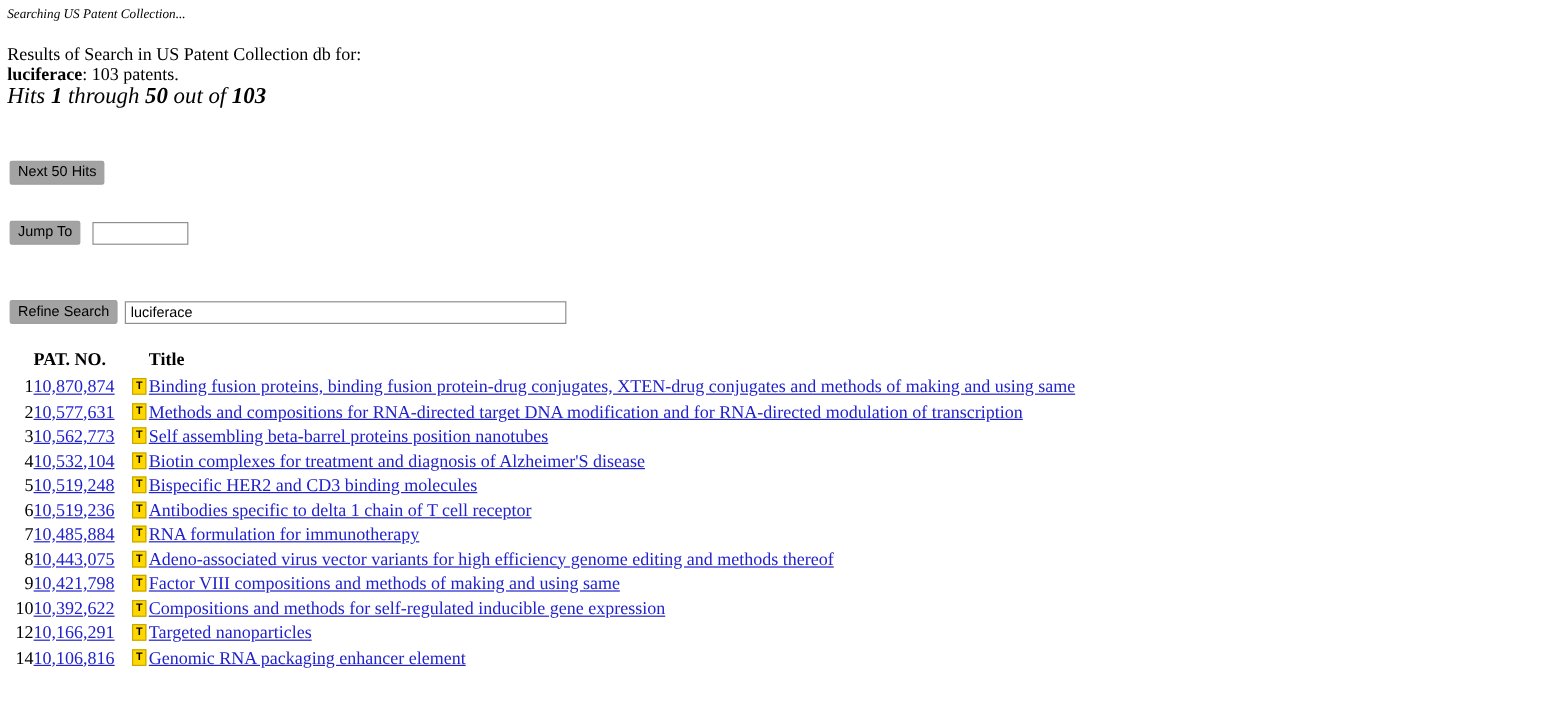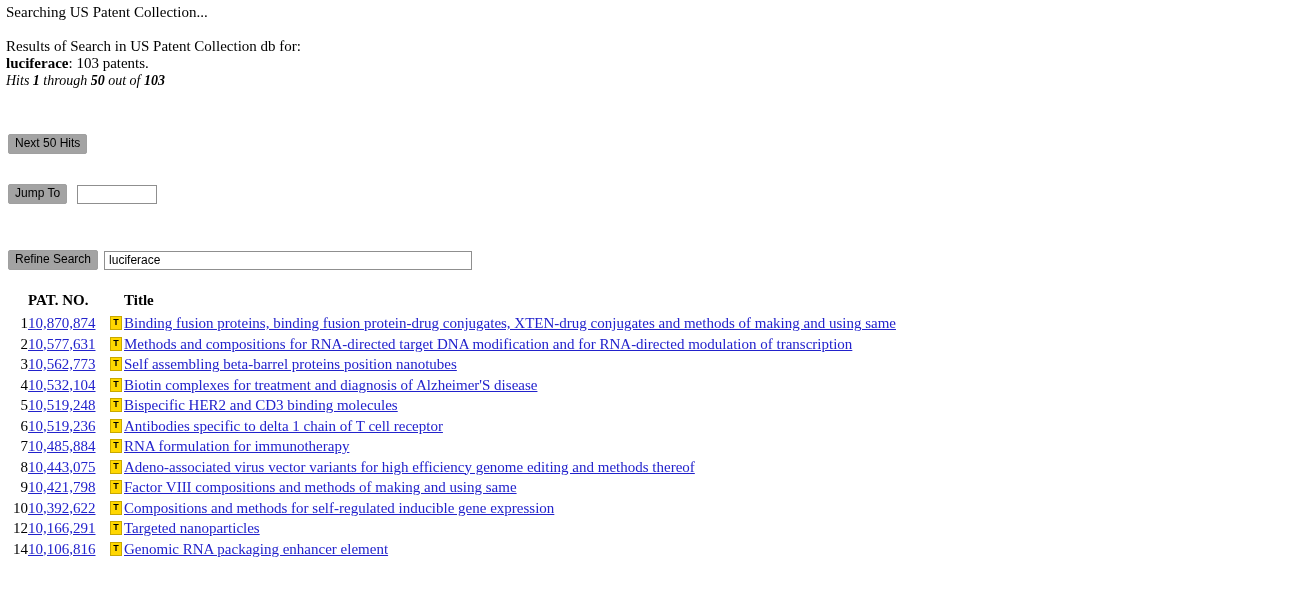--- a/index.html
+++ b/index.html
@@ -13,41 +13,42 @@
     overflow: hidden;
     font-family: "Liberation Serif", serif;
     font-size: 15px;
     color: #000000;
   }
   .page {
     padding: 4px 6px 0 6px;
     position: relative;
   }
   .status-line {
-    font-size: 15px;
+    font-style: italic;
+    font-size: 11px;
     margin: 0 0 18px 0;
     line-height: 16px;
   }
   .results-head {
     font-weight: normal;
     font-size: 15px;
     line-height: 17px;
     margin: 0;
   }
   .results-count {
     font-size: 15px;
     line-height: 17px;
     margin: 0;
   }
   .results-count b {
     font-weight: bold;
   }
   .hits-line {
     font-style: italic;
-    font-size: 14px;
+    font-size: 19px;
     line-height: 17px;
     margin: 0;
   }
   .hits-line b {
     font-weight: bold;
     font-style: italic;
   }
   .spacer-1 { height: 45px; }
   .btn {
     font-family: "Liberation Sans", sans-serif;

